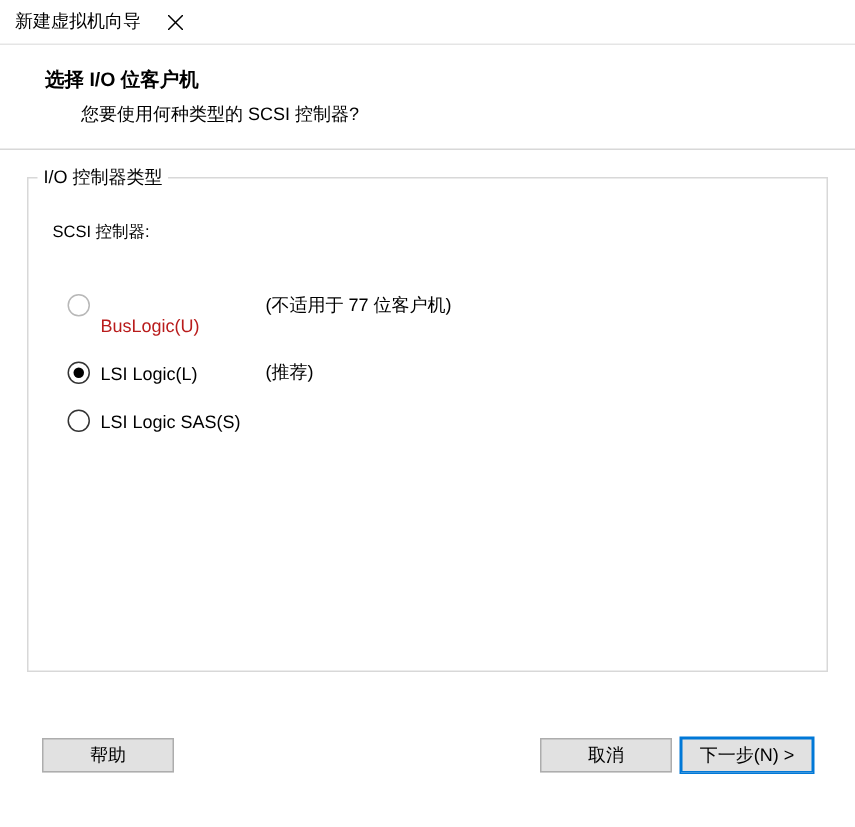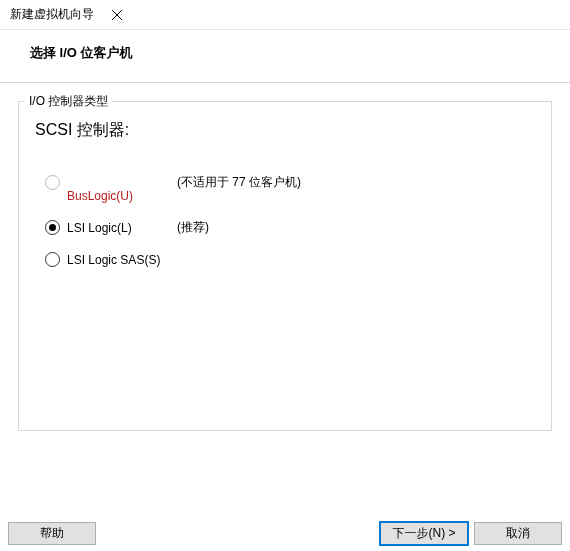--- a/index.html
+++ b/index.html
@@ -62,23 +62,23 @@
     }
     .fieldset-legend {
       position: absolute;
       top: -9px;
       left: 6px;
       background: #fff;
       padding: 0 4px;
       font-size: 12px;
     }
     .scsi-label {
-      font-size: 16px;
+      font-size: 11px;
       margin-bottom: 14px;
-      margin-top: 2px;
+      margin-top: 12px;
       padding-left: 2px;
     }
     .radio-row {
       display: flex;
       align-items: center;
       padding: 6px 0 6px 12px;
       margin-bottom: 4px;
     }
     .radio {
       width: 15px;
@@ -109,27 +109,27 @@
     .radio-label.disabled {
       color: #b91c1c;
       margin-top: 28px;
     }
     .radio-hint {
       font-size: 12px;
       margin-left: 10px;
     }
     .footer {
       position: absolute;
-      bottom: 6px;
+      bottom: 16px;
       left: 0;
       right: 0;
       height: 43px;
       display: flex;
-      align-items: flex-end;
-      padding: 0 8px;
+      align-items: flex-start;
+      padding: 0 28px;
     }
     .footer-spacer {
       flex: 1;
     }
     .btn {
       height: 23px;
       min-width: 88px;
       font-size: 12px;
       font-family: inherit;
       background: #e1e1e1;
@@ -158,20 +158,21 @@
   <div class="close-btn">
     <svg viewBox="0 0 10 10">
       <line x1="0" y1="0" x2="10" y2="10" stroke="#000" stroke-width="1"></line>
       <line x1="10" y1="0" x2="0" y2="10" stroke="#000" stroke-width="1"></line>
     </svg>
   </div>
 </div>
 
 <div class="header">
   <div class="header-title">选择 I/O 位客户机</div>
+  <div class="header-subtitle">您要使用何种类型的 SCSI 控制器?</div>
 </div>
 
 <div class="content">
   <div class="fieldset">
     <div class="fieldset-legend">I/O 控制器类型</div>
     <div class="scsi-label">SCSI 控制器:</div>
 
     <div class="radio-row">
       <span class="radio disabled"></span>
       <span class="radio-label disabled">BusLogic(U)</span>
@@ -189,15 +190,15 @@
       <span class="radio-label">LSI Logic SAS(S)</span>
       <span class="radio-hint"></span>
     </div>
 
   </div>
 </div>
 
 <div class="footer">
   <button class="btn help">帮助</button>
   <div class="footer-spacer"></div>
+  <button class="btn">取消</button>
   <button class="btn default">下一步(N) &gt;</button>
-  <button class="btn">取消</button>
 </div>
 
 </body></html>

